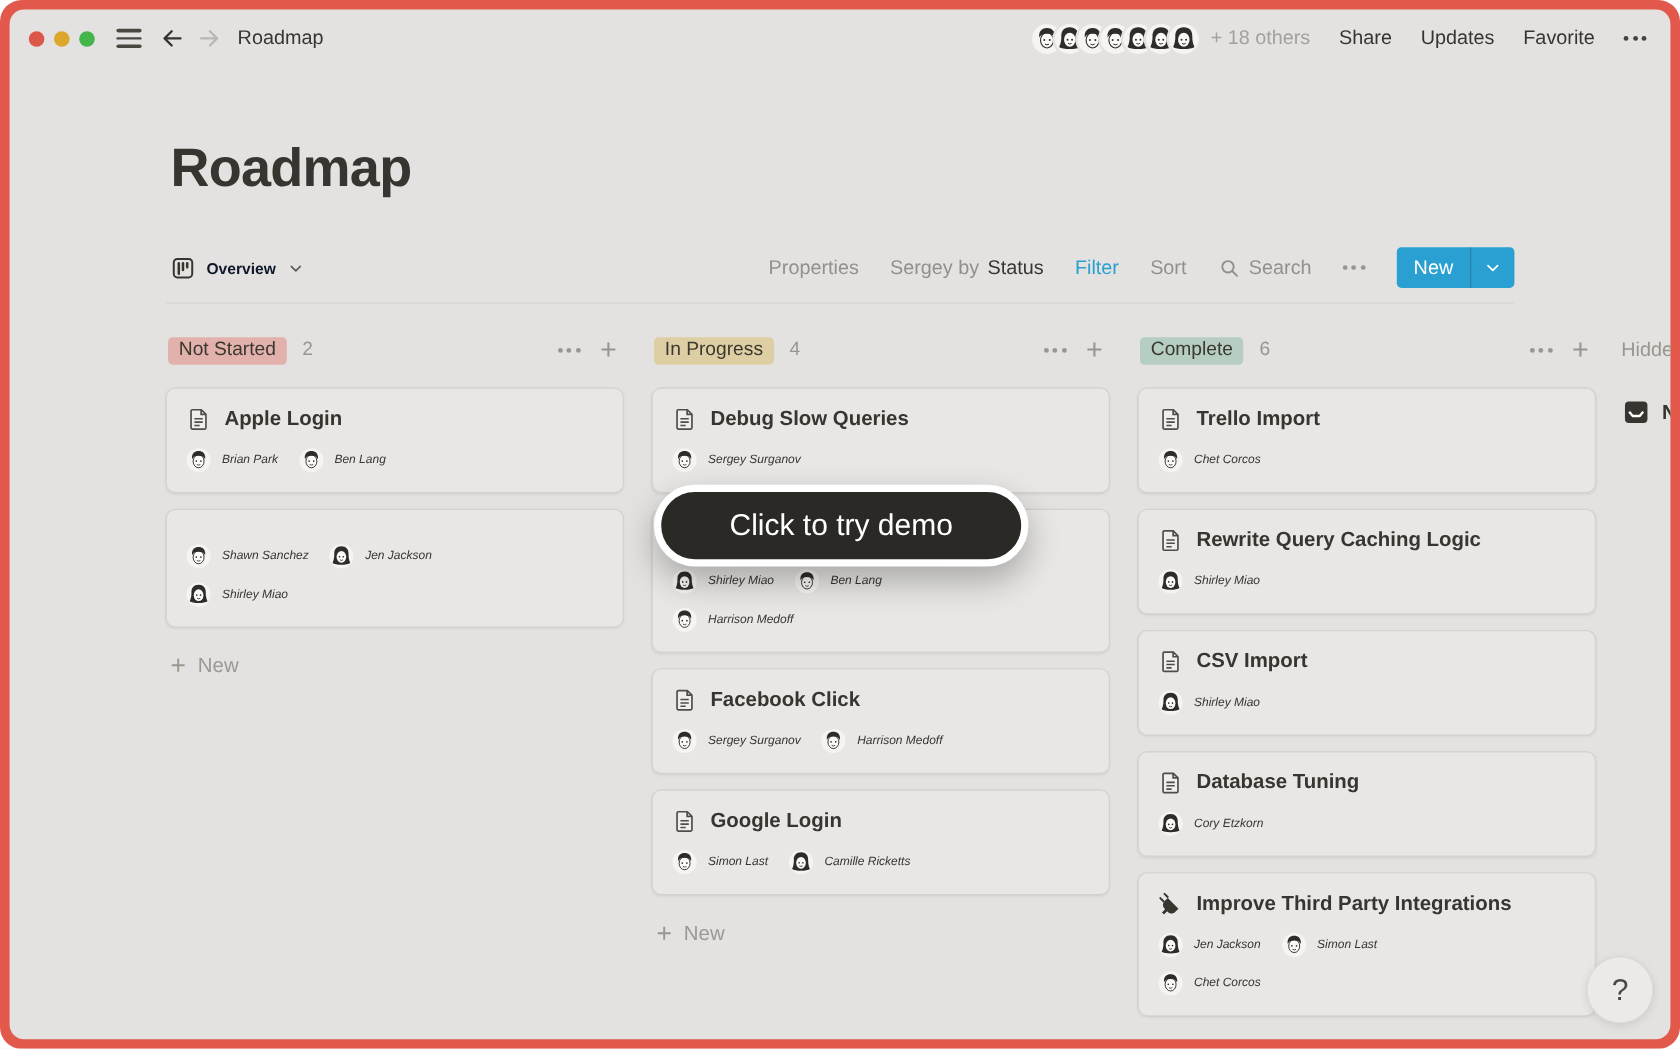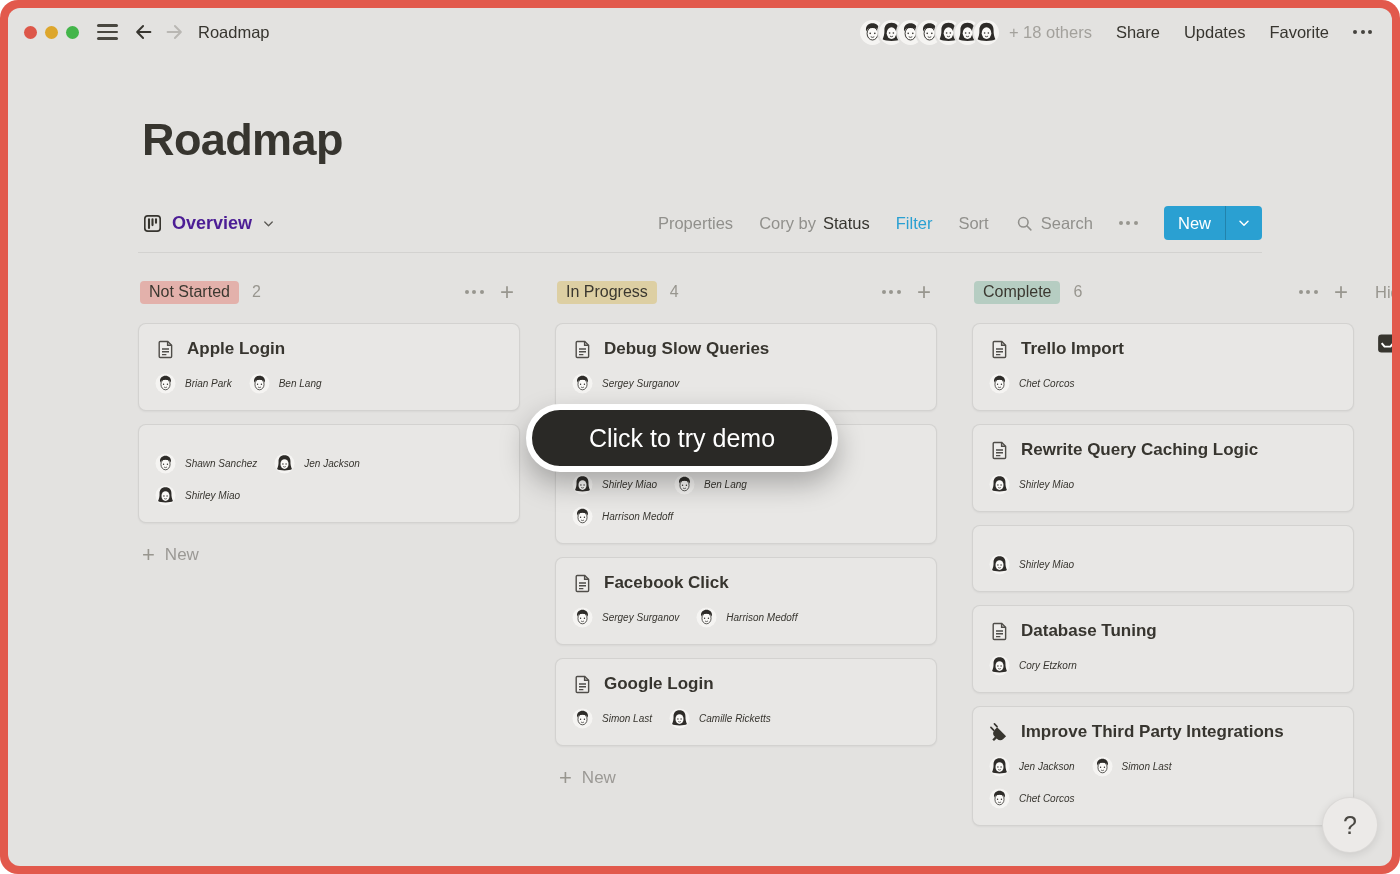--- a/index.html
+++ b/index.html
@@ -27,21 +27,21 @@
   .others { font-size:16.5px; color:#a3a19c; margin-left:8px; }
   .tb-action { font-size:16.5px; color:#37352f; cursor:pointer; }
   .dots { display:flex; gap:3.5px; align-items:center; cursor:pointer; }
   .dots i { width:4px; height:4px; border-radius:50%; background:#45433e; }
   .dots.gray i { background:#98968f; }
 
   
   .page-title { margin:58px 0 0 134px; font-size:45px; font-weight:700; letter-spacing:-0.6px; color:#37352f; }
 
   .view-toolbar { margin:40px 130px 0 130px; display:flex; align-items:center; padding:0 0 12px 4px; border-bottom:1px solid rgba(0,0,0,0.07); }
-  .view-switcher { display:flex; align-items:center; gap:9px; font-size:18px; font-weight:700; color:#4c1d95; cursor:pointer; }
+  .view-switcher { display:flex; align-items:center; gap:9px; font-size:13px; font-weight:700; color:#0f172a; cursor:pointer; }
   .vt-right { margin-left:auto; display:flex; align-items:center; gap:26px; font-size:16.5px; color:#91908c; }
   .vt-item { cursor:pointer; display:flex; align-items:center; gap:7px; }
   .vt-dark { color:#37352f; }
   .vt-blue { color:var(--accent,#2aa0d2); }
   .new-btn { display:flex; align-items:center; background:var(--accent,#2aa0d2); border-radius:4px; height:34px; overflow:hidden; cursor:pointer; }
   .new-btn .lbl { color:#fff; font-size:16.5px; padding:0 14px; }
   .new-btn .sep { width:1px; height:34px; background:rgba(0,0,0,0.18); }
   .new-btn .caret { padding:0 10px; display:flex; }
 
   
@@ -66,21 +66,21 @@
   .column-new { display:none; align-items:center; gap:10px; margin:22px 0 0 4px; color:#9b9995; font-size:17px; cursor:pointer; }
   .column-new .plus { font-size:22px; }
 
   .hidden-col { width:220px; flex:none; }
   .hidden-col .hd { font-size:16.5px; color:#98968f; height:26px; display:flex; align-items:center; }
   .hidden-group { margin-top:26px; display:flex; align-items:center; gap:9px; cursor:pointer; }
   .hidden-group svg { width:25px; height:25px; flex:none; }
   .hidden-group .nm { font-size:17px; font-weight:700; color:#37352f; white-space:nowrap; }
 
   
-  .demo-pill { position:absolute; left:518px; top:396px; width:312px; height:68px; background:#2a2926; border:6px solid #ffffff; border-radius:40px; display:flex; align-items:center; justify-content:center; box-shadow:0 12px 28px rgba(0,0,0,0.28); cursor:pointer; z-index:30; }
+  .demo-pill { position:absolute; left:537px; top:396px; width:312px; height:68px; background:#2a2926; border:6px solid #ffffff; border-radius:40px; display:flex; align-items:center; justify-content:center; box-shadow:0 12px 28px rgba(0,0,0,0.28); cursor:pointer; z-index:30; }
   .demo-pill span { color:#fff; font-size:25px; }
 
   .help-btn { position:absolute; right:14px; bottom:13px; width:56px; height:56px; border-radius:50%; background:#eceae8; border:1px solid rgba(0,0,0,0.07); box-shadow:0 2px 8px rgba(0,0,0,0.10); display:flex; align-items:center; justify-content:center; font-size:25px; color:#4a4843; cursor:pointer; z-index:20; }
 </style>
 </head>
 <body>
 
 <svg width="0" height="0" style="position:absolute" aria-hidden="true">
   <defs>
     <symbol id="face-m" viewBox="0 0 24 24">
@@ -211,21 +211,21 @@
             <use href="#icon-board"></use>
           </svg>
       <span>Overview</span>
       <svg width="15" height="15" style="color:#5f5d58">
             <use href="#icon-chevron-down"></use>
           </svg>
     </div>
     <div class="vt-right">
       <span class="vt-item">Properties</span>
       <span class="vt-item">
-        <span>Cory by</span>
+        <span>Sergey by</span>
         <span class="vt-dark">Status</span>
       </span>
       <span class="vt-item vt-blue">Filter</span>
       <span class="vt-item">Sort</span>
       <span class="vt-item">
         <svg width="19" height="19">
               <use href="#icon-search"></use>
             </svg>
         <span>Search</span>
       </span>
@@ -240,21 +240,21 @@
         <span class="caret">
           <svg width="16" height="16" style="color:#fff">
                 <use href="#icon-chevron-down"></use>
               </svg>
         </span>
       </span>
     </div>
   </div>
 
   <div class="board">
-    <div style="display:flex; gap:35px;" id="columns-wrap">
+    <div style="display:flex; gap:23px;" id="columns-wrap">
   <div class="column">
     <div class="column-header">
       <span class="badge" style="background: rgb(227, 177, 171);">Not Started</span>
       <span class="count">2</span>
       <span class="header-actions">
         <span class="dots gray">
                   <i></i>
                   <i></i>
                   <i></i>
                 </span>
@@ -493,20 +493,26 @@
     <svg>
                         <use href="#face-f"></use>
                       </svg>
     <span class="nm">Shirley Miao</span>
   </span>
 </div>
                 </div>
   </div>
 
   <div class="card">
+    <div class="card-title-row">
+      <svg>
+                    <use href="#icon-doc"></use>
+                  </svg>
+      <span class="card-title">CSV Import</span>
+    </div>
     <div class="assignee-rows">
                   <div class="assignee-row">
   <span class="assignee">
     <svg>
                         <use href="#face-f"></use>
                       </svg>
     <span class="nm">Shirley Miao</span>
   </span>
 </div>
                 </div>

